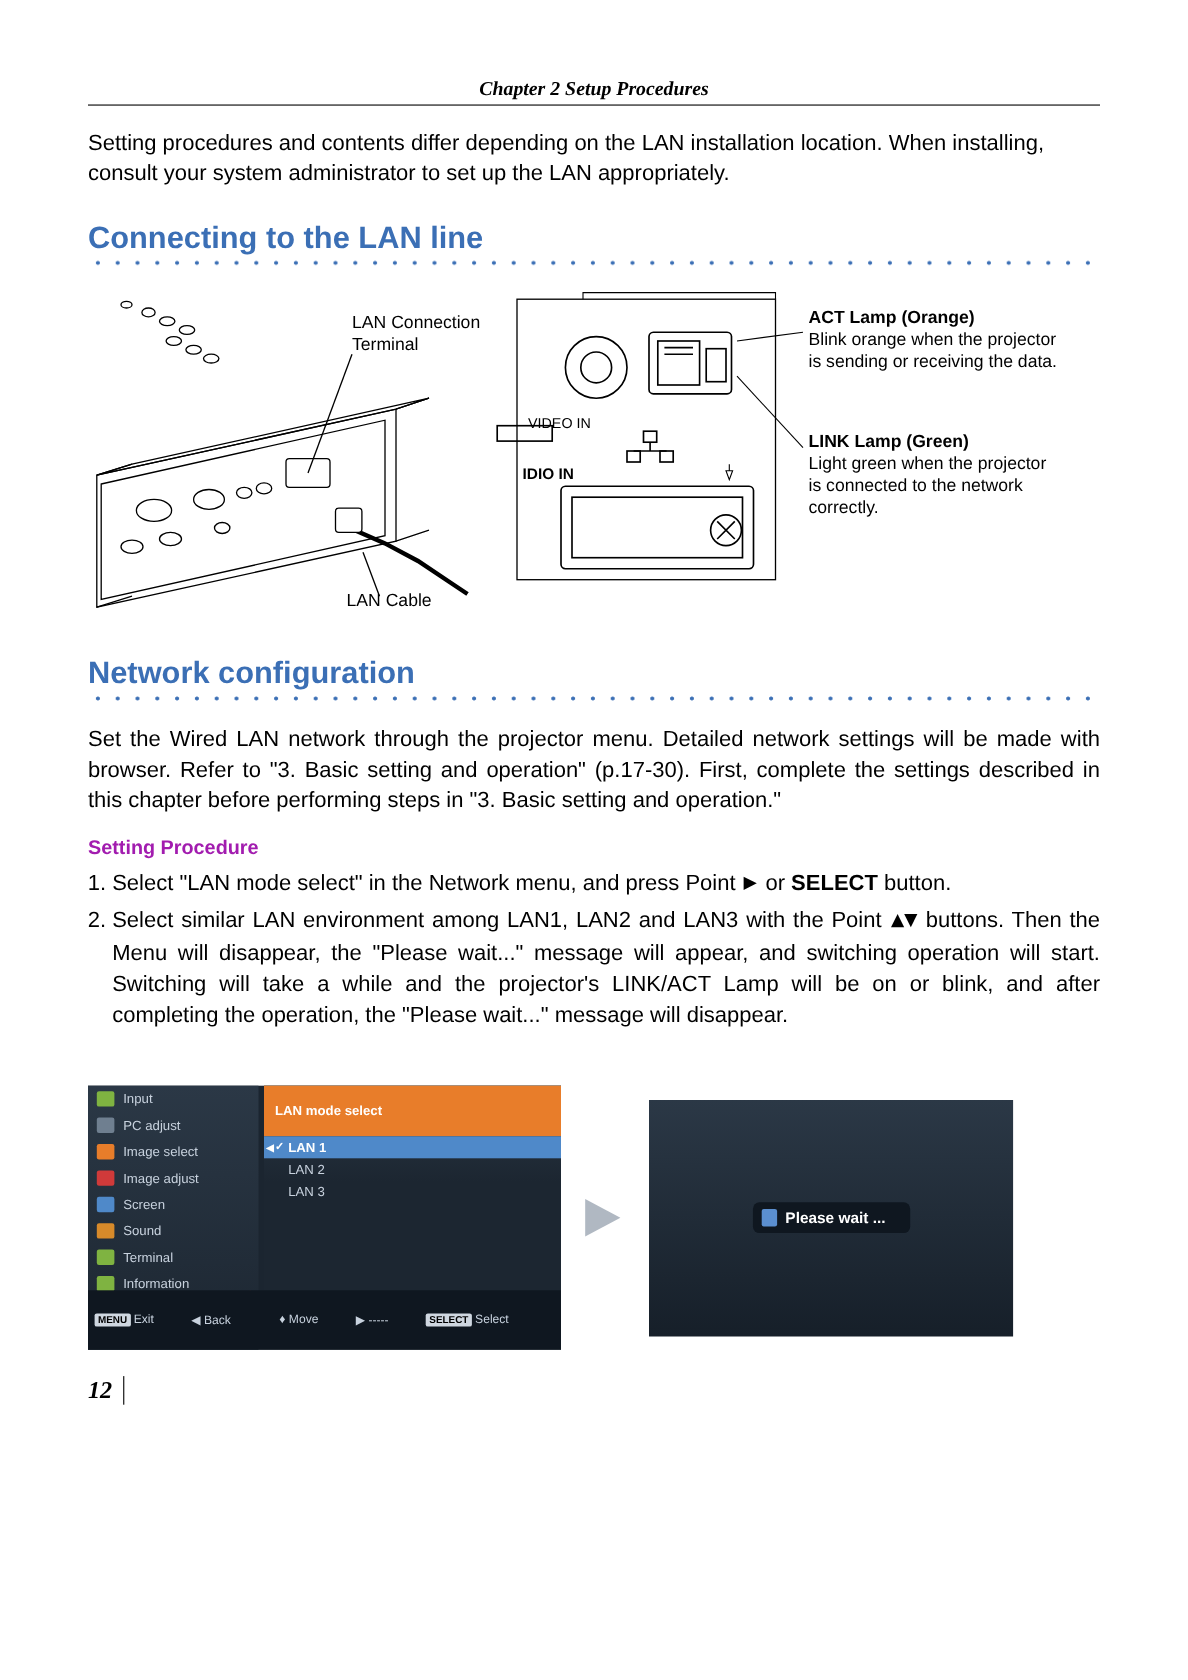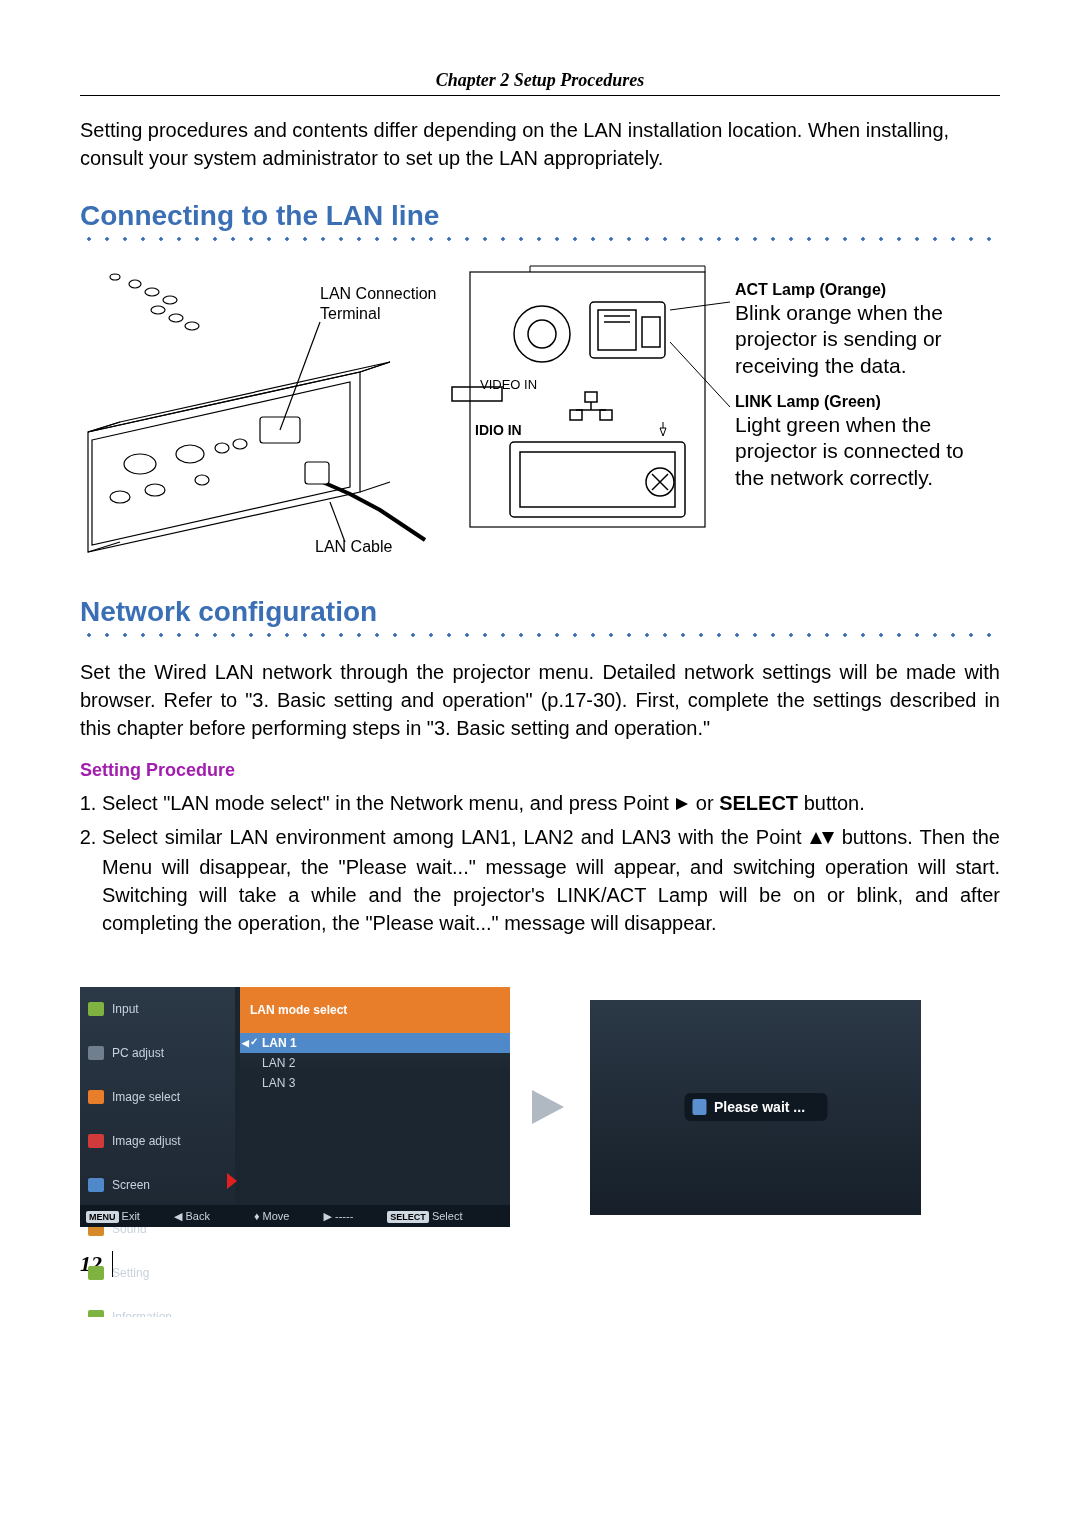--- a/index.html
+++ b/index.html
@@ -59,21 +59,21 @@
   .diagram-label {
     position: absolute;
     font-size: 16px;
     line-height: 1.25;
   }
   .lamp-title {
     font-weight: bold;
     font-size: 16px;
   }
   .lamp-desc {
-    font-size: 21px;
+    font-size: 16px;
     line-height: 1.25;
   }
   .sub-heading {
     color: #a21caf;
     font-weight: bold;
     font-size: 18px;
     margin: 18px 0 8px 0;
   }
   ol.procedure {
     margin: 0;
@@ -106,21 +106,21 @@
     position: absolute;
     left: 0; top: 0;
     width: 155px;
     height: 100%;
     background: linear-gradient(to bottom, #2b3846, #1c2631);
   }
   .menu-item {
     display: flex;
     align-items: center;
     gap: 8px;
-    padding: 15px 8px;
+    padding: 5px 8px;
     font-size: 12px;
   }
   .menu-item.active {
     background: #4a5866;
     color: #fff;
     font-weight: bold;
   }
   .menu-icon {
     width: 16px; height: 14px;
     display: inline-block;
@@ -128,21 +128,21 @@
   }
   .menu-footer {
     position: absolute;
     bottom: 0; left: 0; right: 0;
     height: 22px;
     background: #0f1720;
     display: flex;
     align-items: center;
     font-size: 11px;
     color: #c8d2de;
-    padding: 0 6px;
+    padding: 16px 6px;
     gap: 14px;
   }
   .menu-footer .key {
     background: #cfd7e0;
     color: #000;
     font-size: 9px;
     padding: 1px 3px;
     border-radius: 2px;
     font-weight: bold;
   }
@@ -386,21 +386,21 @@
           <div class="menu-item">
             <span class="menu-icon" style="background: rgb(79, 137, 201);"></span>
             <span>Screen</span>
           </div>
           <div class="menu-item">
             <span class="menu-icon" style="background: rgb(215, 138, 42);"></span>
             <span>Sound</span>
           </div>
           <div class="menu-item">
             <span class="menu-icon" style="background: rgb(127, 179, 65);"></span>
-            <span>Setting</span>
+            <span>Terminal</span>
           </div>
           <div class="menu-item">
             <span class="menu-icon" style="background: rgb(127, 179, 65);"></span>
             <span>Information</span>
           </div>
           <div class="menu-item active">
             <span class="menu-icon" style="background: rgb(127, 179, 65);"></span>
             <span>Network</span>
           </div>
         </div>

